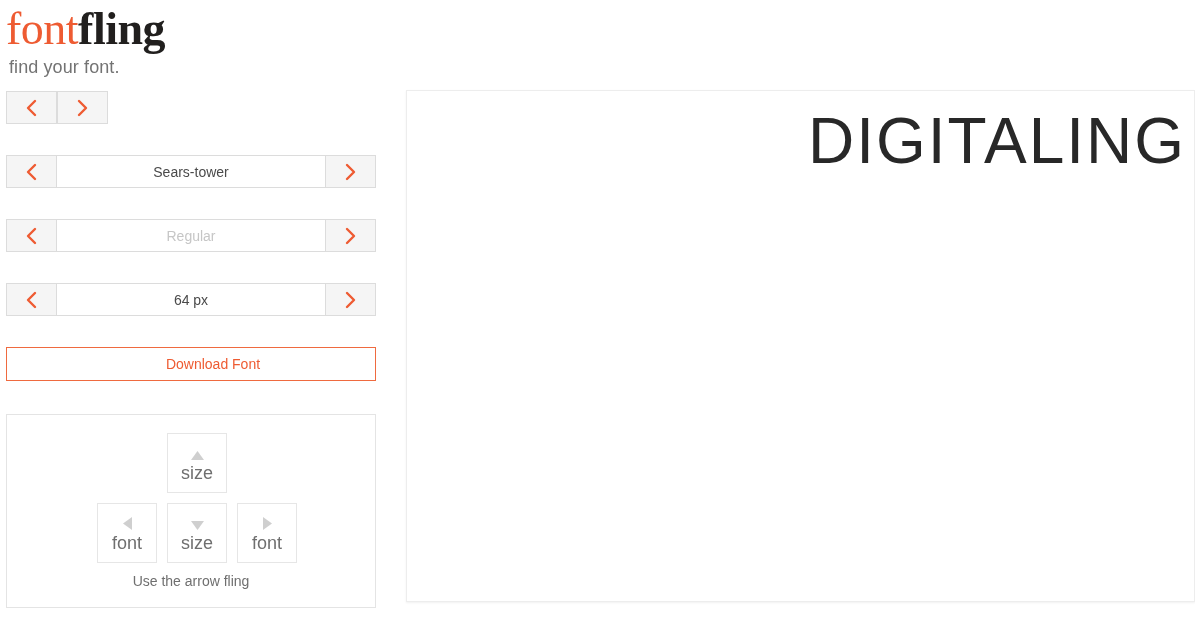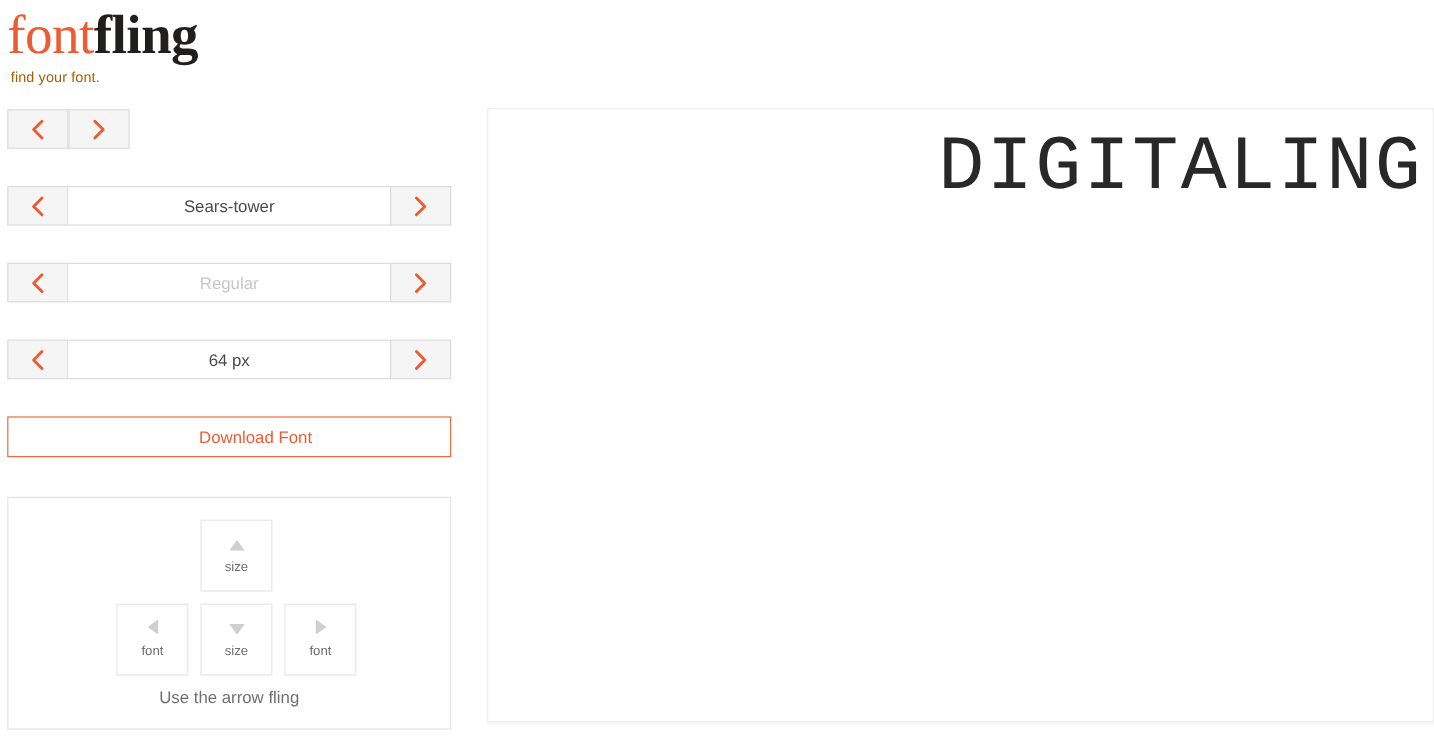--- a/index.html
+++ b/index.html
@@ -43,22 +43,22 @@
     line-height: 46px;
     letter-spacing: -0.5px;
     display: inline-block;
   }
   .logo-font { color: #ee5b32; font-weight: normal; }
   .logo-fling { color: #211f1e; font-weight: bold; }
   #logo-tagline {
     position: absolute;
     left: 3px;
     top: 51px;
-    font-size: 12px;
-    color: #a16207;
+    font-size: 18px;
+    color: #737373;
     letter-spacing: 0.1px;
     font-family: "Liberation Sans", sans-serif;
   }
 
   
   .selector-row {
     position: absolute;
     left: 0;
     width: 370px;
     height: 33px;
@@ -132,21 +132,21 @@
     background: #ffffff;
     display: flex;
     flex-direction: column;
     align-items: center;
     justify-content: center;
     cursor: pointer;
     user-select: none;
   }
   .key .tri { display: block; margin-bottom: 2px; }
   .key .key-label {
-    font-size: 11px;
+    font-size: 18px;
     color: #6f6f6f;
     line-height: 14px;
     text-align: right;
   }
   #key-up    { left: 160px; top: 18px; }
   #key-left  { left: 90px;  top: 88px; }
   #key-down  { left: 160px; top: 88px; }
   #key-right { left: 230px; top: 88px; }
   #keys-hint {
     position: absolute;
@@ -167,21 +167,21 @@
     height: 512px;
     background: #ffffff;
     border: 1px solid #ededed;
     box-shadow: 0 1px 2px rgba(0,0,0,0.06);
     overflow: hidden;
   }
   #preview-text {
     position: absolute;
     right: 8px;
     top: 14px;
-    font-family: Liberation Mono, monospace;
+    font-family: Liberation Sans, sans-serif;
     font-size: 64px;
     line-height: 72px;
     letter-spacing: 2px;
     color: #282828;
     white-space: nowrap;
     text-align: right;
   }
 </style>
 </head>
 <body>

